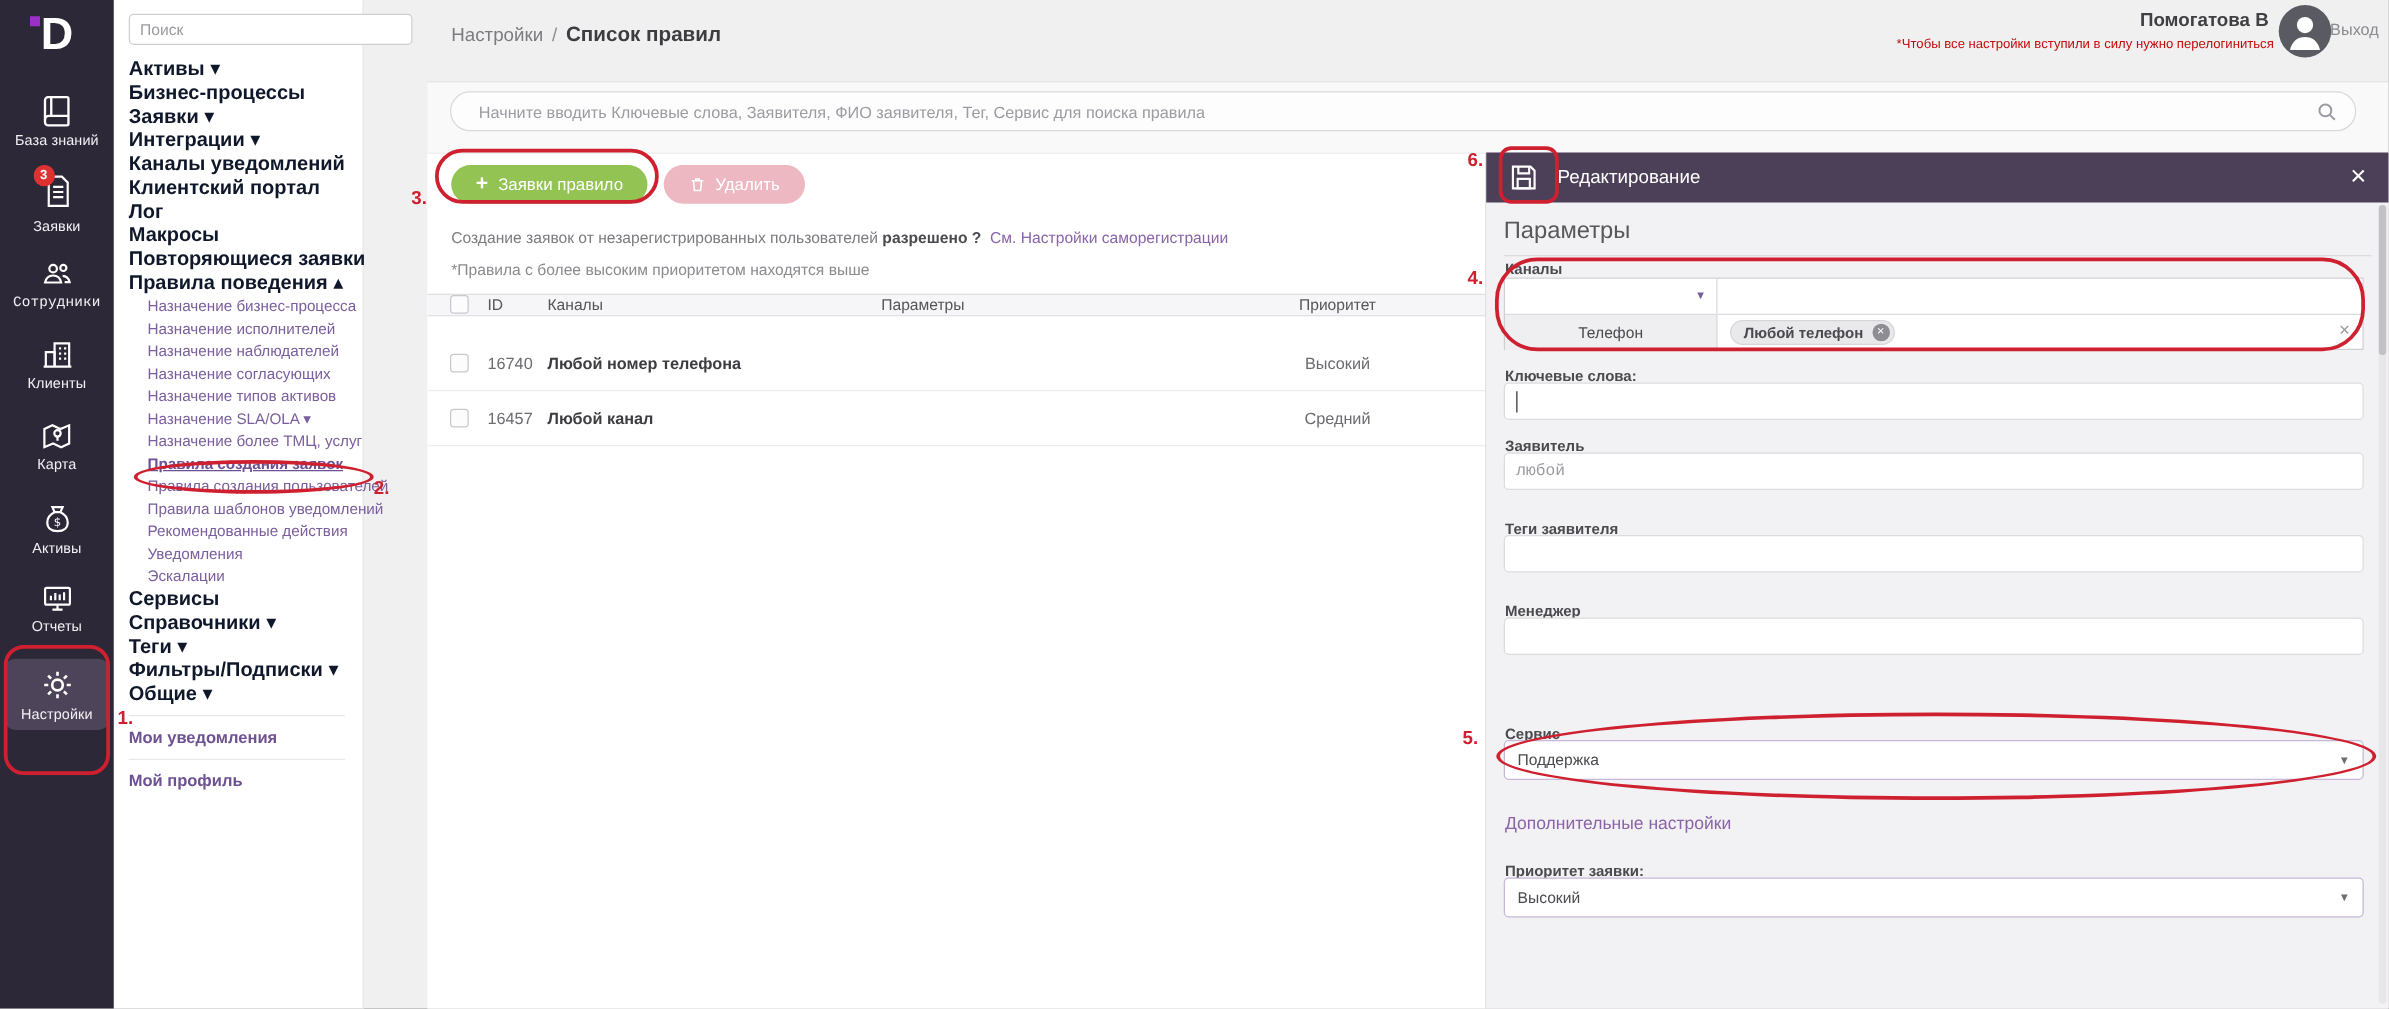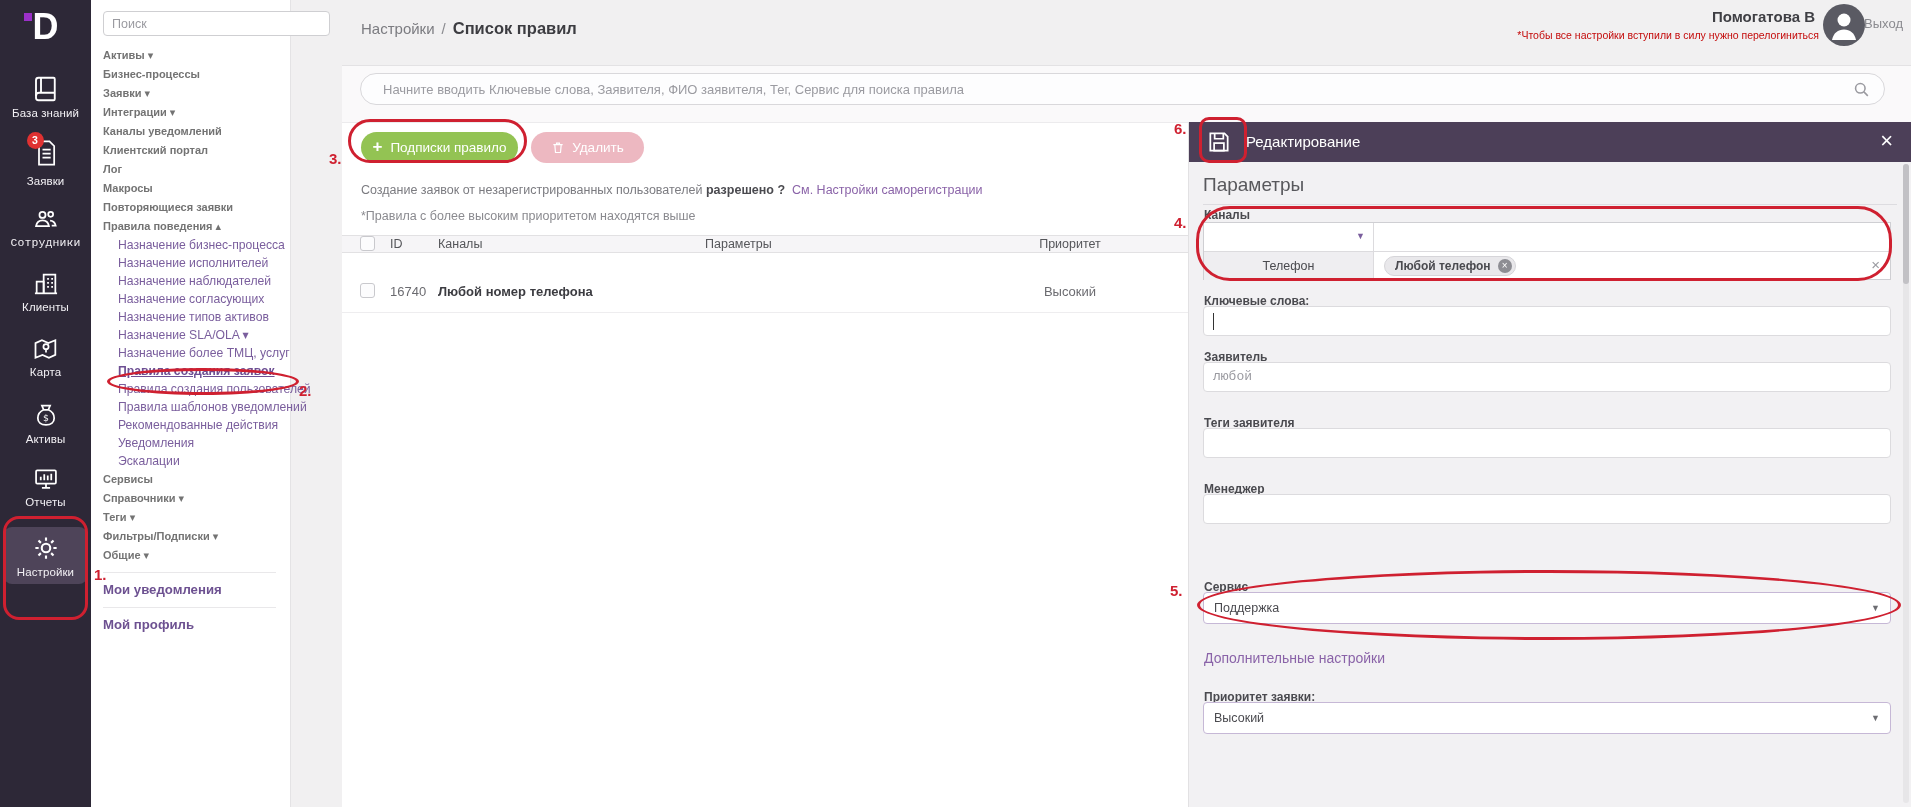--- a/index.html
+++ b/index.html
@@ -16,21 +16,21 @@
   .navitem svg { display:block; margin:0 auto; }
   .navitem.active { background:#4e4459; border-radius:8px; padding:6px 0; }
   .badge { position:absolute; top:-6px; right:16px; min-width:17px; height:17px; border-radius:9px; background:#e03131; color:#fff; font-size:10.5px; line-height:17px; font-weight:700; }
 
   
   .sidebar { position:absolute; left:91px; top:0; bottom:0; width:200px; background:#fff; border-right:1px solid #e4e3e5; z-index:2; }
   .side-search { margin:11px 12px 8px 12px; }
   .side-search input { width:227px; height:25px; border:1px solid #cfcfd2; border-radius:4px; padding:0 8px; font-size:12.5px; color:#555; outline:none; background:#fff; }
   .side-search input::placeholder { color:#9a9aa0; }
   .menu { padding:2px 0 0 12px; }
-  .m-item { font-size:11px; font-weight:700; color:#737373; line-height:19px; cursor:pointer; white-space:nowrap; }
+  .m-item { font-size:16px; font-weight:700; color:#0f172a; line-height:19px; cursor:pointer; white-space:nowrap; }
   .m-item.lvl1 { font-size:12.2px; font-weight:400; color:#7a5e9d; padding-left:15px; line-height:18px; }
   .m-item.active-item { text-decoration:underline; font-weight:700; color:#6d4f93; }
   .m-div { border-top:1px solid #e9e8ea; margin:7px 14px 7px 0; }
   .m-foot { font-size:13.2px; font-weight:700; color:#6d5191; line-height:20px; cursor:pointer; }
 
   
   .header { position:absolute; left:342px; right:0; top:0; height:66px; background:#f1f0f1; border-bottom:1px solid #e3e2e4; }
   .crumb { position:absolute; left:19px; top:19px; font-size:15px; color:#7b7b80; }
   .crumb .sep { margin:0 7px; color:#8b8b90; }
   .crumb .cur { font-size:16.5px; font-weight:700; color:#3c3c41; }
@@ -249,21 +249,21 @@
       <input type="text" placeholder="Начните вводить Ключевые слова, Заявителя, ФИО заявителя, Тег, Сервис для поиска правила" style="">
       <svg class="mag" width="19" height="19" viewBox="0 0 24 24" fill="none" stroke="#9a9aa0" stroke-width="2">
           <circle cx="10.5" cy="10.5" r="6"></circle>
           <path d="M15 15l5 5"></path>
         </svg>
     </div>
 
     <div class="main">
       <div class="btn btn-create">
           <span class="plus">+</span>
-          <span>Подписки правило</span>
+          <span>Заявки правило</span>
         </div>
       <div class="btn btn-delete">
         <svg width="14" height="15" viewBox="0 0 24 24" fill="none" stroke="#fff" stroke-width="2">
             <path d="M4 7h16M9.5 7V4.5h5V7M6.5 7l1.2 13.5h8.6L17.5 7"></path>
           </svg>
         <span>Удалить</span>
       </div>
 
       <div class="notice1">
         <span>Создание заявок от незарегистрированных пользователей</span>&nbsp;<b>разрешено ?</b>&nbsp;&nbsp;<a>См. Настройки саморегистрации</a>
@@ -277,20 +277,27 @@
         <span class="cell-par">Параметры</span>
         <span class="cell-pri">Приоритет</span>
       </div>
 
       <div class="tbl-row row1">
         <span class="cell-check"></span>
         <span class="cell-id">16740</span>
         <span class="cell-ch">Любой номер телефона</span>
         <span class="cell-par"></span>
         <span class="cell-pri">Высокий</span>
+      </div>
+      <div class="tbl-row row2">
+        <span class="cell-check"></span>
+        <span class="cell-id">16457</span>
+        <span class="cell-ch">Любой канал</span>
+        <span class="cell-par"></span>
+        <span class="cell-pri">Средний</span>
       </div>
     </div>
 
     <div class="panel">
       <div class="panel-head">
         <span class="panel-save">
           <svg width="26" height="26" viewBox="0 0 24 24" fill="none" stroke="#fff" stroke-width="1.6">
               <path d="M4 4h13l3 3v13H4z"></path>
               <path d="M8 4v5h8V4"></path>
               <rect x="7.5" y="13" width="9" height="7"></rect>

